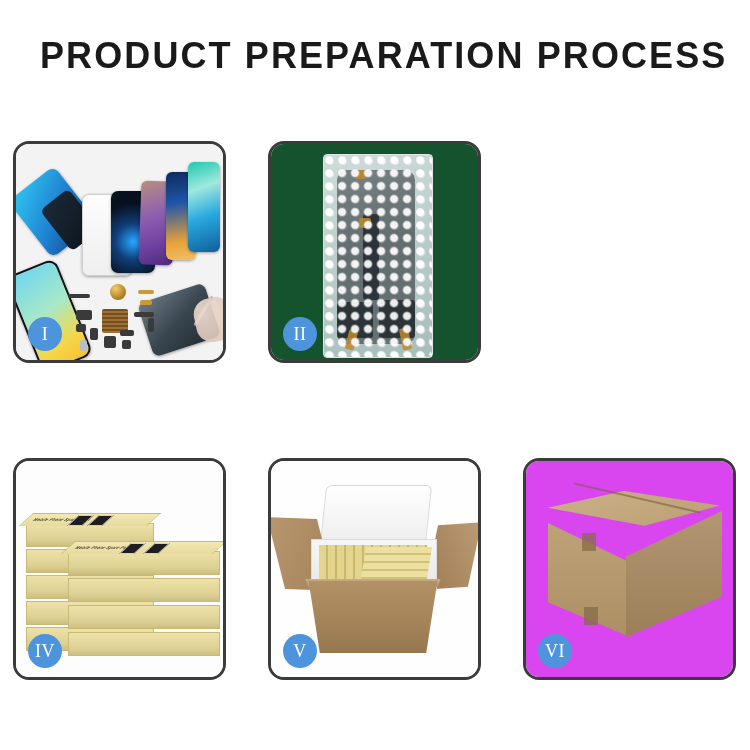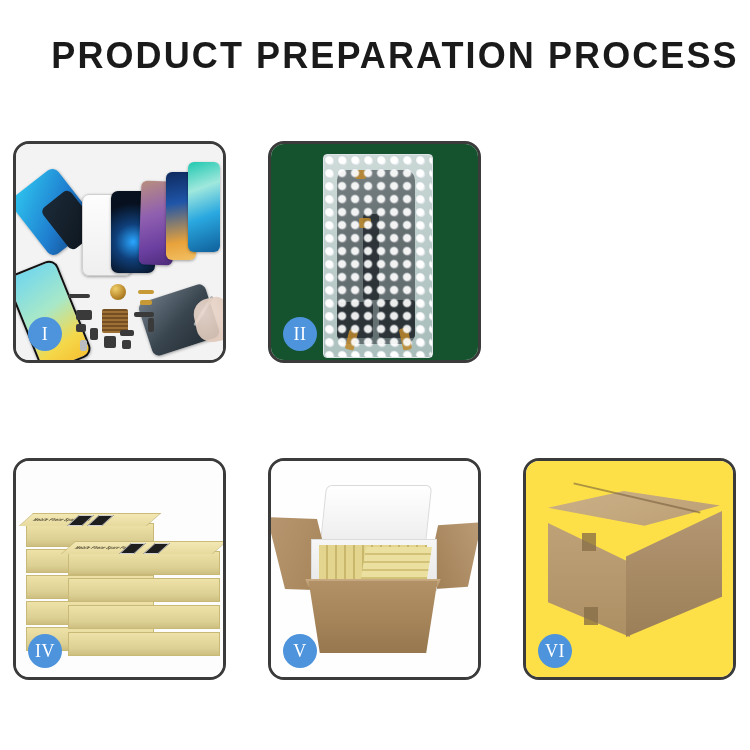--- a/index.html
+++ b/index.html
@@ -10,21 +10,21 @@
   body {
     width: 750px;
     height: 750px;
     font-family: "Liberation Sans", sans-serif;
     overflow: hidden;
     position: relative;
   }
 
   
   #header {
-    text-align: center;
+    text-align: left;
     padding-top: 36px;
     margin-left: 40px;
   }
   #main-title {
     font-family: "Liberation Sans", sans-serif;
     font-size: 36px;
     font-weight: 700;
     letter-spacing: 2.1px;
     color: #1a1a1a;
     margin: 0;
@@ -278,21 +278,21 @@
     background: linear-gradient(#b39166 0%, #a5845a 55%, #96774e 100%);
     clip-path: polygon(4% 0, 96% 0, 88% 100%, 12% 100%);
   }
   .v-rim {
     position:absolute; left: 30px; top: 118px; width: 144px; height: 8px;
     background: linear-gradient(#c9ab84,#b3946b);
     clip-path: polygon(3% 0, 97% 0, 95% 100%, 5% 100%);
   }
 
   
-  .p6 .stage { background: #fde047; }
+  .p6 .stage { background: #d946ef; }
   .c-top {
     position:absolute; left: 22px; top: 30px; width: 172px; height: 56px;
     background: linear-gradient(160deg,#cbb087,#b99b70);
     clip-path: polygon(44% 0, 100% 26%, 56% 62%, 0 30%);
   }
   .c-left {
     position:absolute; left: 22px; top: 52px; width: 82px; height: 124px;
     background: linear-gradient(#c0a379,#ad8f64);
     clip-path: polygon(0 8%, 100% 40%, 100% 100%, 0 72%);
   }

